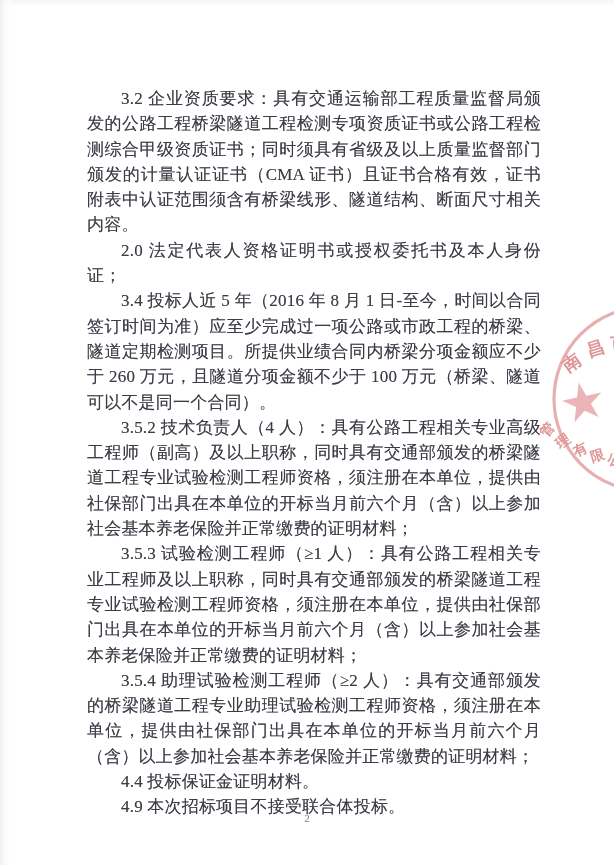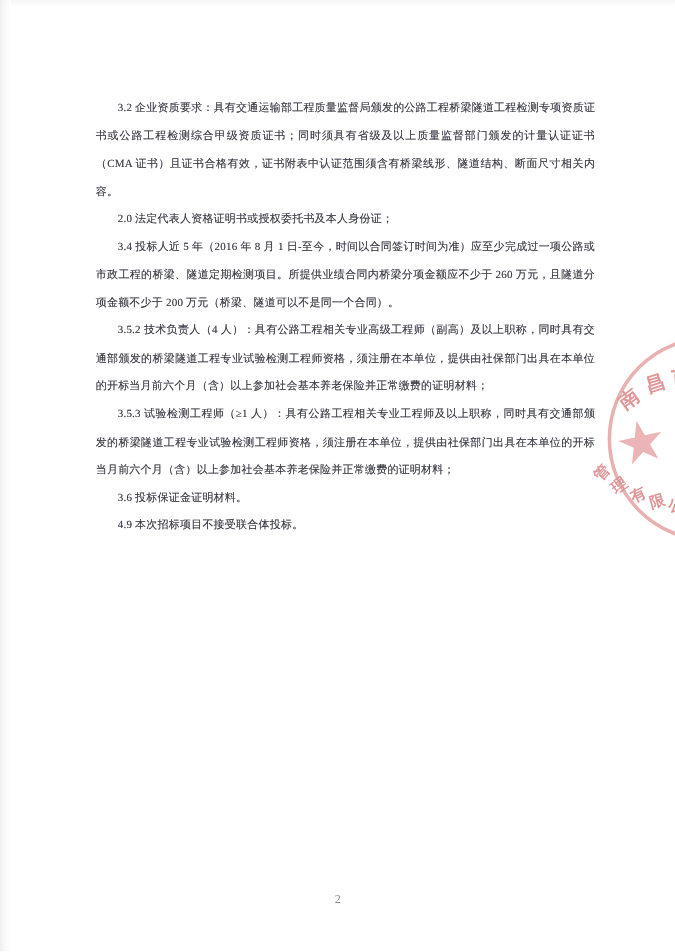--- a/index.html
+++ b/index.html
@@ -32,21 +32,21 @@
     left: 0; top: 0; right: 0;
     height: 6px;
     background: linear-gradient(to bottom, #f1f1f1, #ffffff);
     opacity: 0.7;
   }
   .content {
     position: absolute;
     left: 87px;
     top: 86px;
     width: 454px;
-    font-size: 10px;
+    font-size: 17px;
     line-height: 25.3px;
     color: #3c3c46;
     text-align: justify;
     letter-spacing: 0.2px;
     text-shadow: 0 0 0.5px rgba(70, 70, 85, 0.55);
   }
   .content p {
     margin: 0;
     text-indent: 2em;
   }
@@ -79,24 +79,25 @@
 <body>
 
 <div class="page">
 
   <div class="edge-top"></div>
   <div class="edge-left"></div>
 
   <div class="content">
     <p>3.2 企业资质要求：具有交通运输部工程质量监督局颁发的公路工程桥梁隧道工程检测专项资质证书或公路工程检测综合甲级资质证书；同时须具有省级及以上质量监督部门颁发的计量认证证书（CMA 证书）且证书合格有效，证书附表中认证范围须含有桥梁线形、隧道结构、断面尺寸相关内容。</p>
     <p>2.0 法定代表人资格证明书或授权委托书及本人身份证；</p>
-    <p>3.4 投标人近 5 年（2016 年 8 月 1 日-至今，时间以合同签订时间为准）应至少完成过一项公路或市政工程的桥梁、隧道定期检测项目。所提供业绩合同内桥梁分项金额应不少于 260 万元，且隧道分项金额不少于 200 万元（桥梁、隧道可以不是同一个合同）。</p>
+    <p>3.4 投标人近 5 年（2016 年 8 月 1 日-至今，时间以合同签订时间为准）应至少完成过一项公路或市政工程的桥梁、隧道定期检测项目。所提供业绩合同内桥梁分项金额应不少于 260 万元，且隧道分项金额不少于 100 万元（桥梁、隧道可以不是同一个合同）。</p>
     <p>3.5.2 技术负责人（4 人）：具有公路工程相关专业高级工程师（副高）及以上职称，同时具有交通部颁发的桥梁隧道工程专业试验检测工程师资格，须注册在本单位，提供由社保部门出具在本单位的开标当月前六个月（含）以上参加社会基本养老保险并正常缴费的证明材料；</p>
     <p>3.5.3 试验检测工程师（≥1 人）：具有公路工程相关专业工程师及以上职称，同时具有交通部颁发的桥梁隧道工程专业试验检测工程师资格，须注册在本单位，提供由社保部门出具在本单位的开标当月前六个月（含）以上参加社会基本养老保险并正常缴费的证明材料；</p>
-    <p>3.6 投标保证金证明材料。</p>
+    <p>3.5.4 助理试验检测工程师（≥2 人）：具有交通部颁发的桥梁隧道工程专业助理试验检测工程师资格，须注册在本单位，提供由社保部门出具在本单位的开标当月前六个月（含）以上参加社会基本养老保险并正常缴费的证明材料；</p>
+    <p>4.4 投标保证金证明材料。</p>
     <p>4.9 本次招标项目不接受联合体投标。</p>
   </div>
 
   <svg class="stamp" viewBox="0 0 200 210" aria-hidden="true">
 
     <circle cx="118" cy="104" r="92" fill="none" stroke="#d97e80" stroke-width="3.2" opacity="0.75"></circle>
 
     <polygon transform="translate(55,108) rotate(-12)" fill="#e39a9e" opacity="0.9" points="0,-21 4.7,-6.5 20,-6.5 7.6,2.5 12.3,17 0,8 -12.3,17 -7.6,2.5 -20,-6.5 -4.7,-6.5"></polygon>
 
     <text class="seal-top-char" x="40" y="78" transform="rotate(-36 40 78)">南</text>

